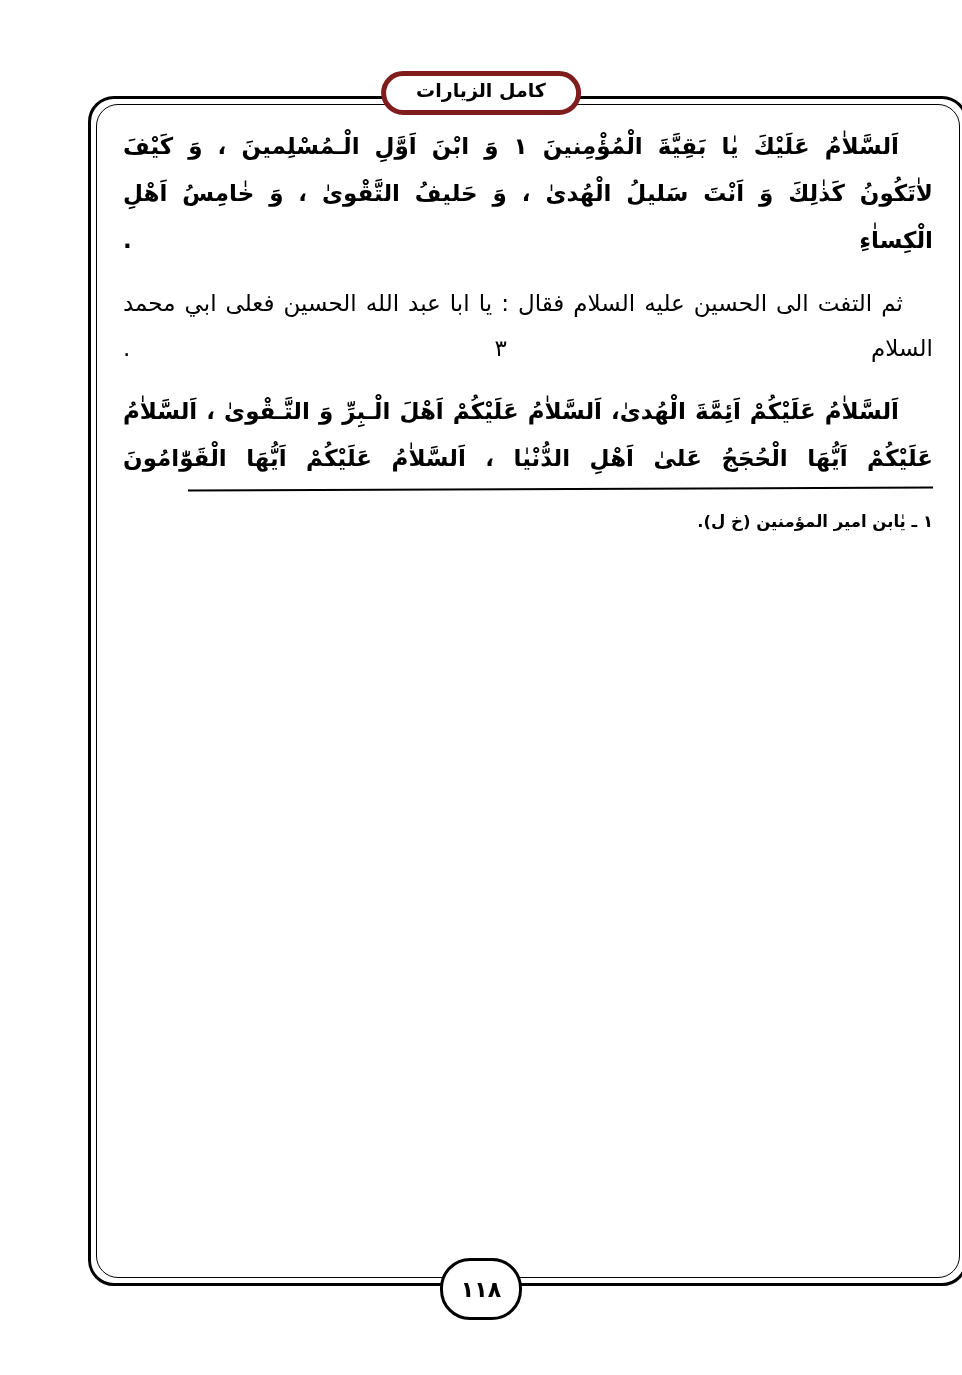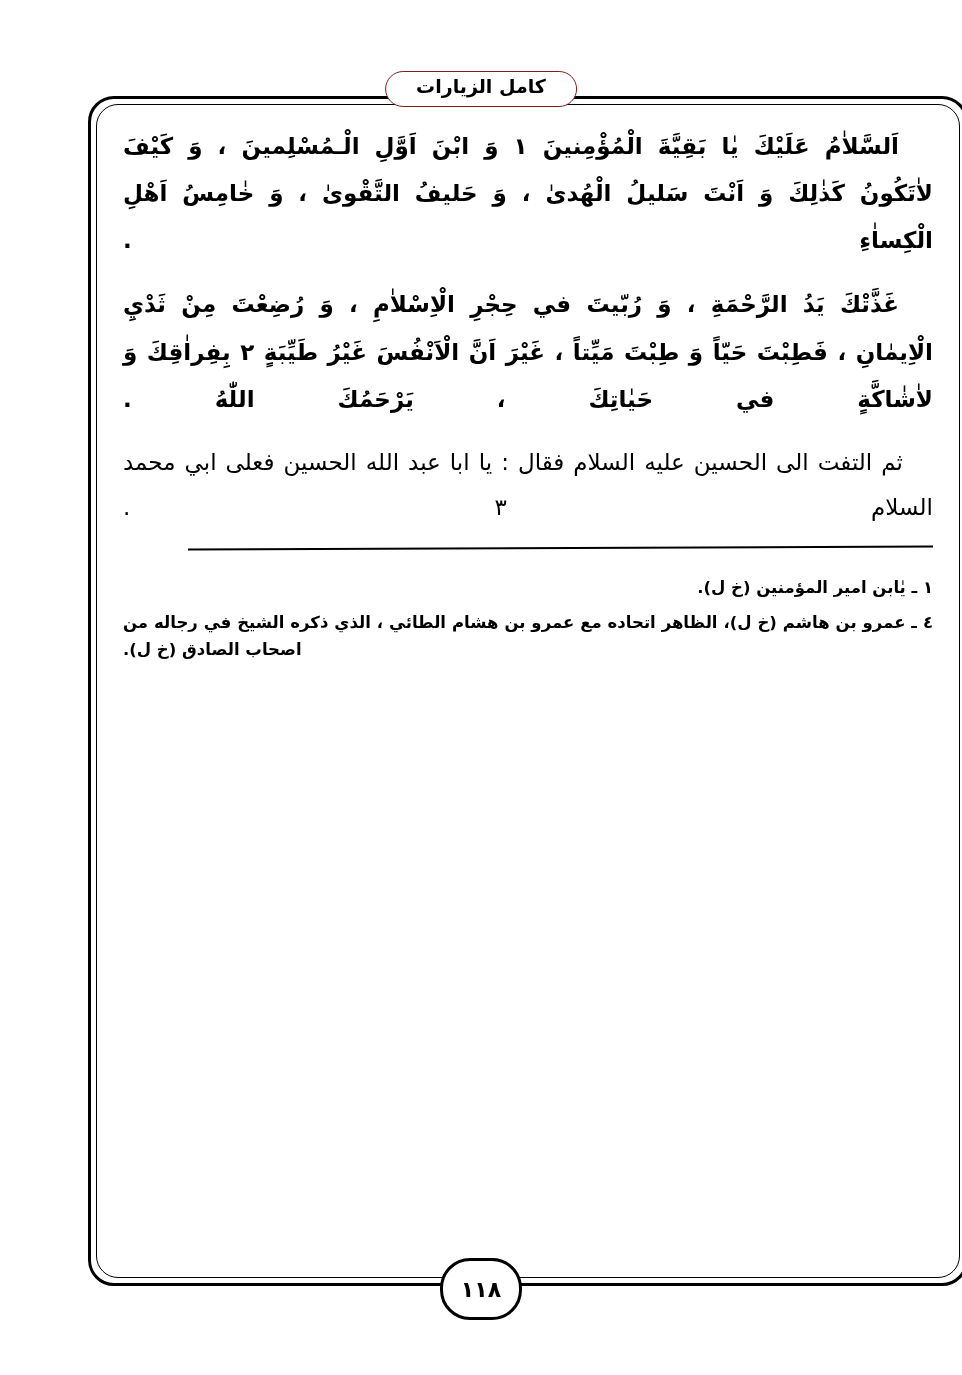--- a/index.html
+++ b/index.html
@@ -42,21 +42,21 @@
   }
 
   
   .header-badge {
     position: absolute;
     left: 50%;
     transform: translateX(-50%);
     top: 71px;
     z-index: 5;
     background: #fff;
-    border: 1px solid #7f1d1d;
+    border: 5px solid #7f1d1d;
     border-radius: 26px;
     padding: 3px 30px 7px;
     font-family: "DejaVu Sans", "Liberation Sans", sans-serif;
     font-size: 19px;
     font-weight: 700;
     letter-spacing: 1px;
     white-space: nowrap;
     line-height: 1.25;
     text-align: center;
   }
@@ -129,21 +129,21 @@
   .footnote-rule {
     margin: 0;
     border: none;
     border-top: 2px solid #000;
     width: 92%;
     margin-right: 0;
     margin-left: auto;
     transform: rotate(-0.22deg);
   }
   .footnotes {
-    margin-top: 26px;
+    margin-top: 19px;
     direction: rtl;
     text-align: right;
   }
   .footnote {
     font-size: 16.5px;
     line-height: 1.62;
     font-weight: 700;
     margin: 0 0 9px 0;
     text-align: justify;
     text-align-last: right;
@@ -166,31 +166,30 @@
   <span>كامل الزيارات</span>
 </div>
 
 <div class="page-frame">
   <div class="page-frame-inner"></div>
 
   <div class="content">
 
     <p class="para vocalized">اَلسَّلاٰمُ عَلَيْكَ يٰا بَقِيَّةَ الْمُؤْمِنينَ ١ وَ ابْنَ اَوَّلِ الْـمُسْلِمينَ ، وَ كَيْفَ لاٰتَكُونُ كَذٰلِكَ وَ اَنْتَ سَليلُ الْهُدىٰ ، وَ حَليفُ التَّقْوىٰ ، وَ خٰامِسُ اَهْلِ الْكِساٰءِ .</p>
 
-    <p class="para vocalized">غَذَّتْكَ يَدُ الرَّحْمَةِ ، وَ رُبّيتَ في حِجْرِ الْاِسْلاٰمِ ، وَ رُضِعْتَ مِنْ ثَدْيِ الْاِيمٰانِ ، فَطِبْتَ حَيّاً وَ طِبْتَ مَيِّتاً ، غَيْرَ اَنَّ الْاَنْفُسَ غَيْرُ طَيِّبَةٍ ٢ بِفِراٰقِكَ وَ لاٰشٰاكَّةٍ في حَيٰاتِكَ ، يَرْحَمُكَ اللّٰهُ .</p>
 
     <p class="para plain narrative">ثم التفت الى الحسين عليه السلام فقال : يا ابا عبد الله الحسين فعلى ابي محمد السلام ٣ .</p>
 
 
+    <p class="para vocalized closing">اَلسَّلاٰمُ عَلَيْكُمْ اَئِمَّةَ الْهُدىٰ، اَلسَّلاٰمُ عَلَيْكُمْ اَهْلَ الْـبِرِّ وَ التَّـقْوىٰ ، اَلسَّلاٰمُ عَلَيْكُمْ اَيُّهَا الْحُجَجُ عَلىٰ اَهْلِ الدُّنْيٰا ، اَلسَّلاٰمُ عَلَيْكُمْ اَيُّهَا الْقَوّٰامُونَ</p>
 
     <hr class="footnote-rule">
 
     <div class="footnotes">
       <p class="footnote short">١ ـ يٰابن امير المؤمنين (خ ل).</p>
-      <p class="footnote wrap">٤ ـ عمرو بن هاشم (خ ل)، الظاهر اتحاده مع عمرو بن هشام الطائي ، الذي ذكره الشيخ في رجاله من اصحاب الصادق (خ ل).</p>
     </div>
 
   </div>
 </div>
 
 <div class="page-number-badge">
   <span>١١٨</span>
 </div>
 
 </body></html>

